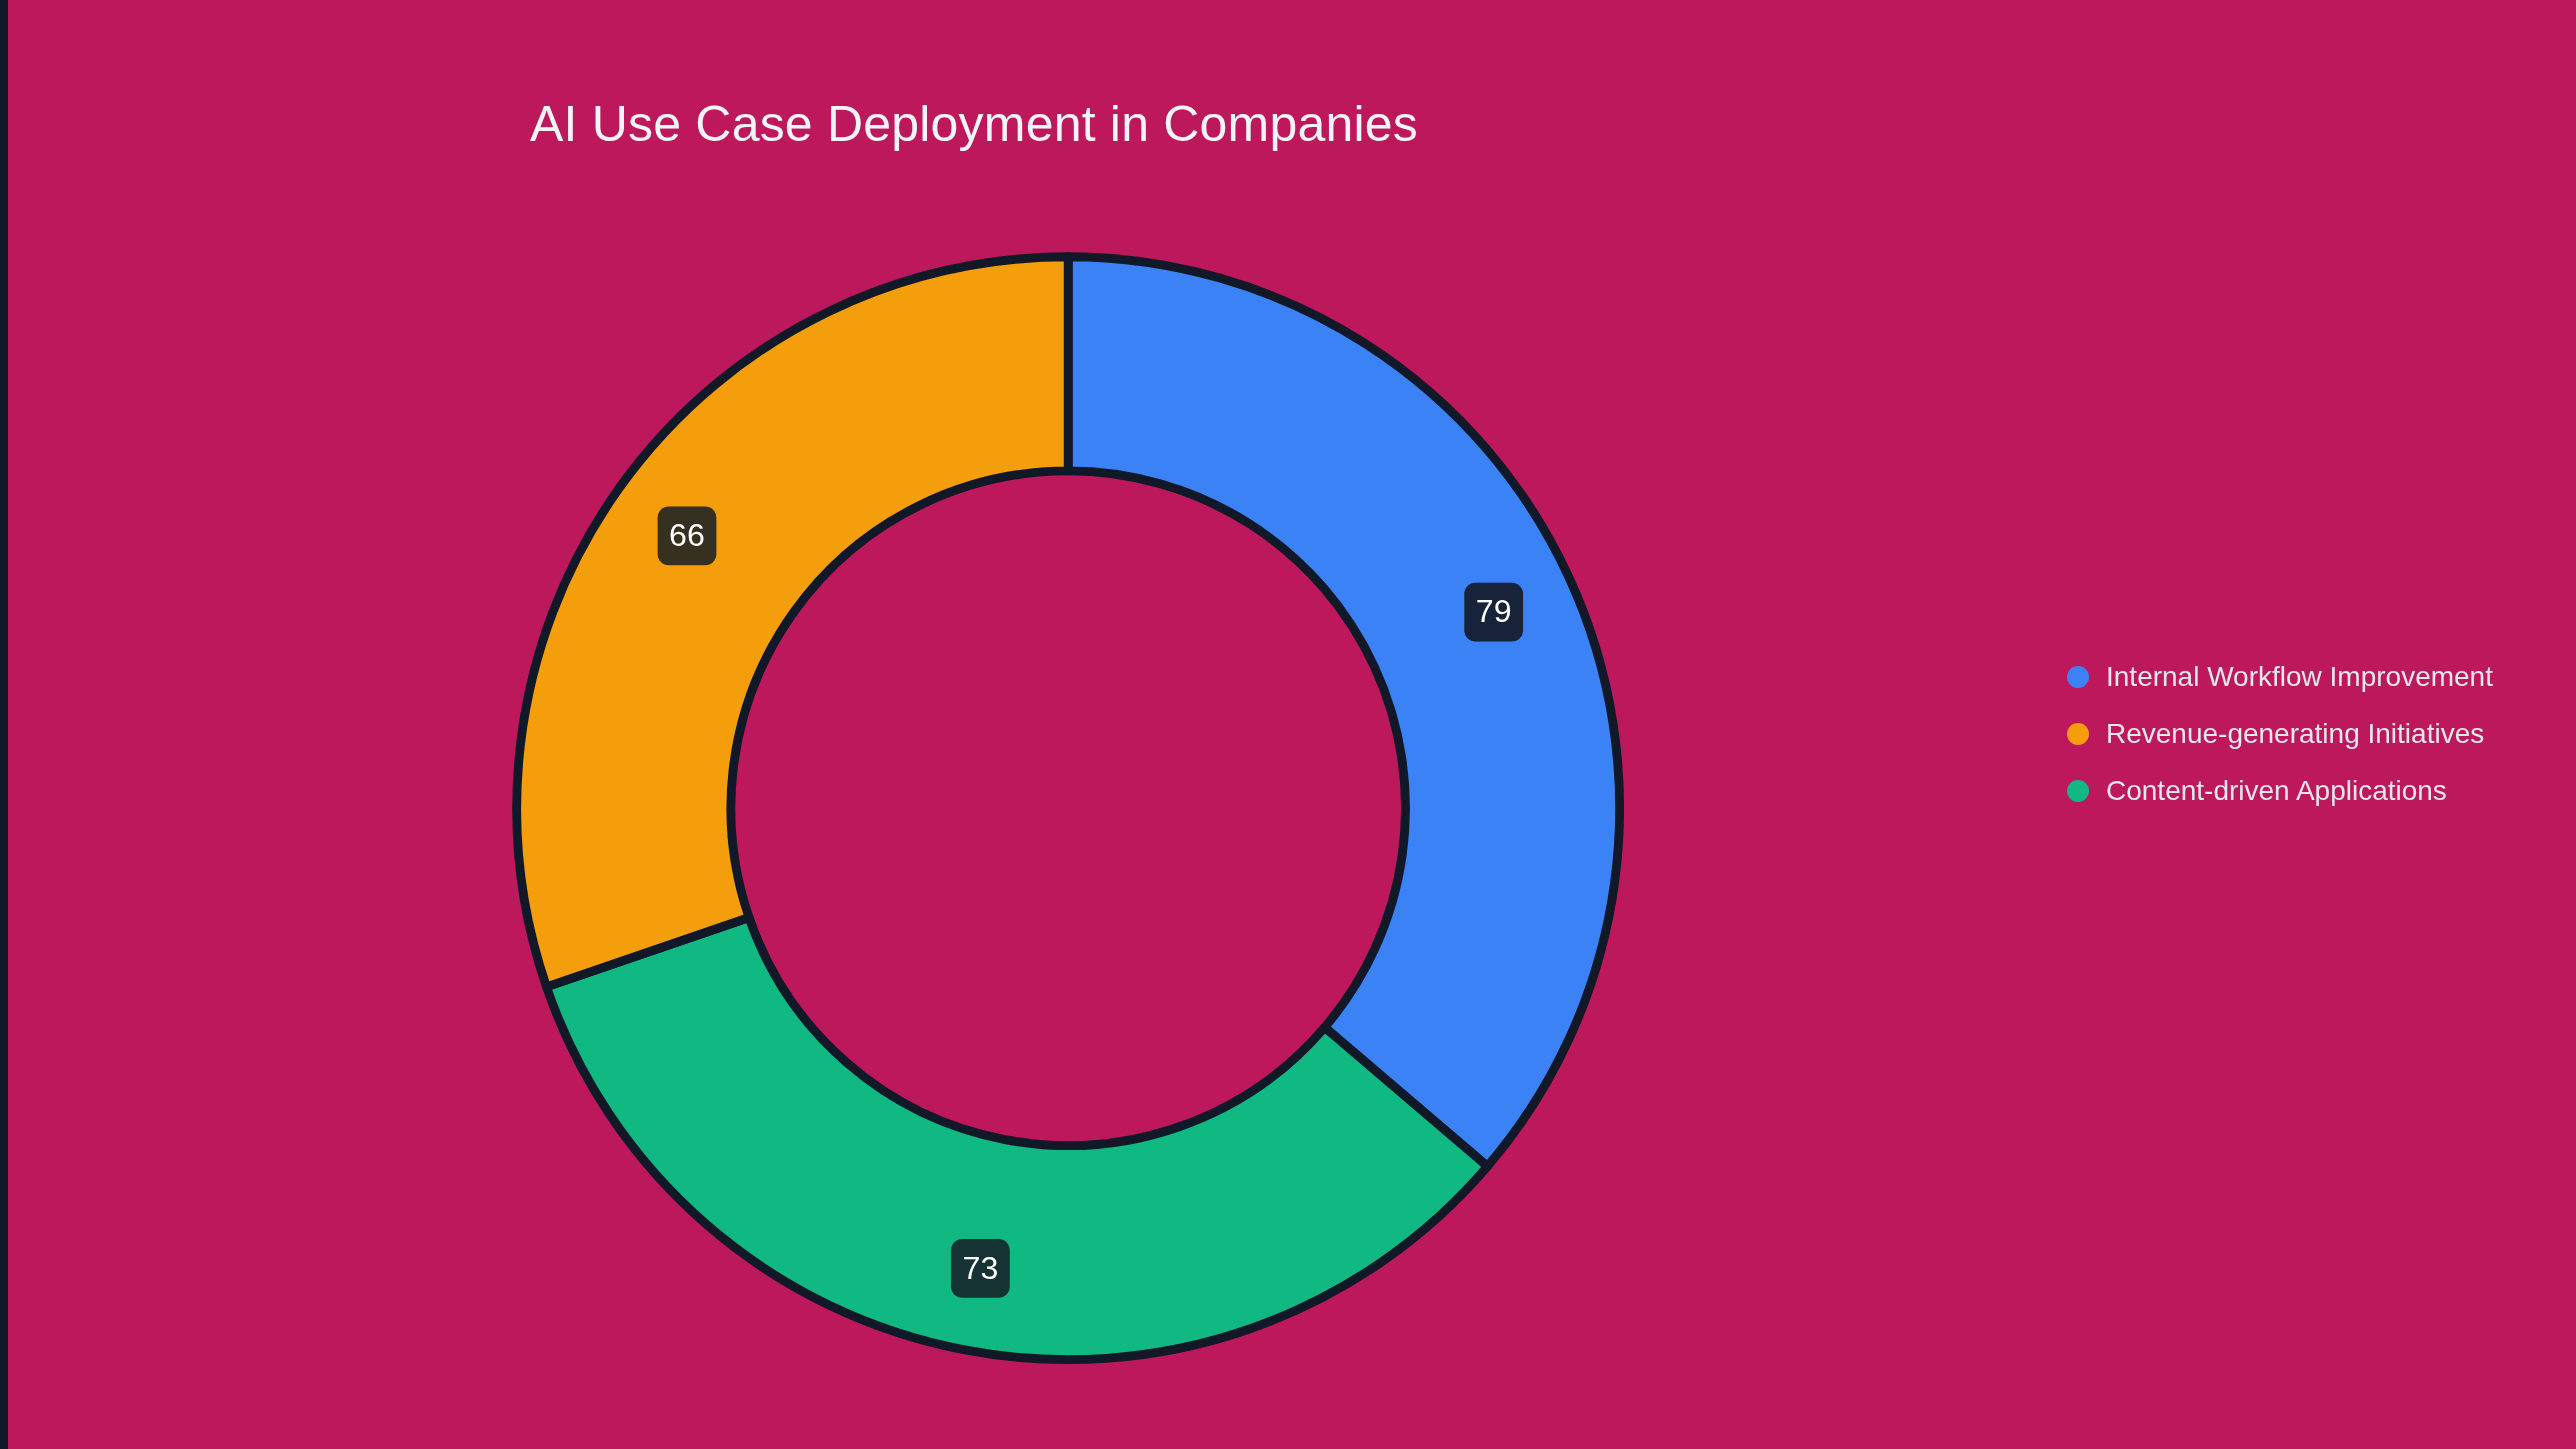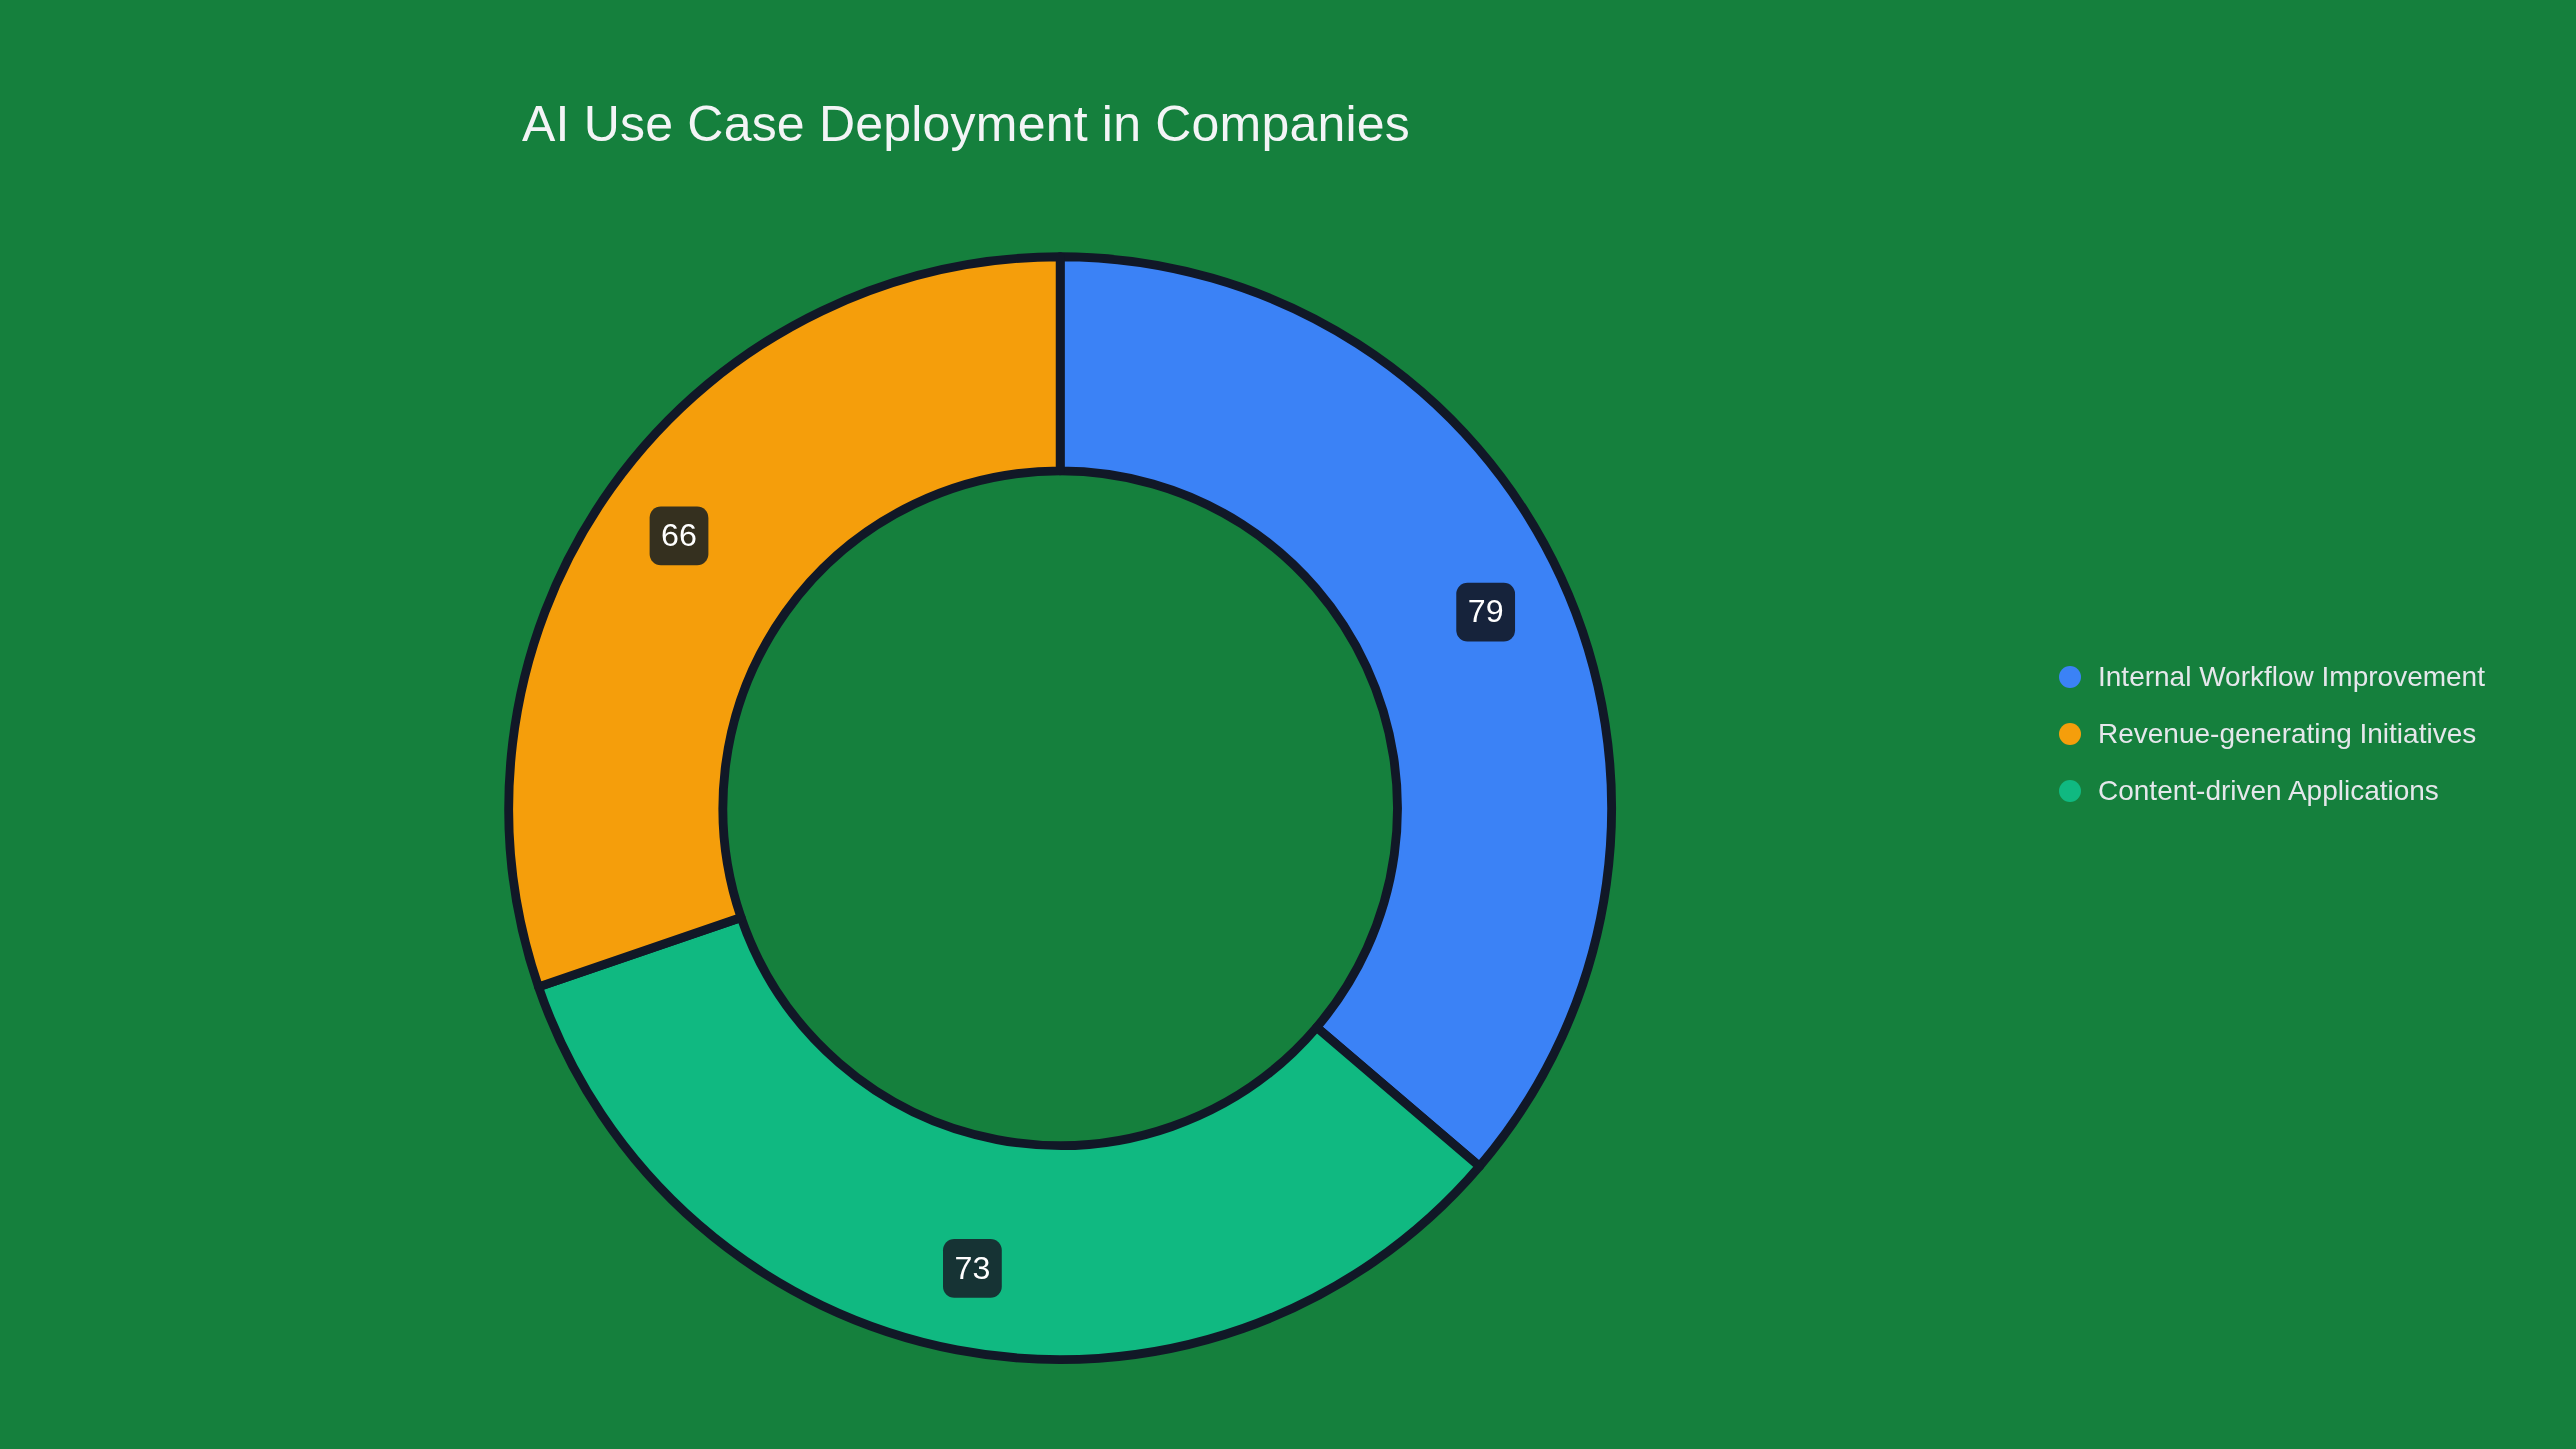--- a/index.html
+++ b/index.html
@@ -10,21 +10,22 @@
   body {
     width: 2576px;
     height: 1449px;
     overflow: hidden;
     font-family: "Liberation Sans", sans-serif;
     position: relative;
   }
   #stage {
     position: absolute;
     inset: 0;
-    background: #15803d;
+    background: #be185d;
+    margin-left: 8px;
   }
   #chart-title {
     position: absolute;
     left: 0;
     top: 95px;
     width: 1932px;
     text-align: center;
     color: #f3f4f6;
     font-size: 50px;
     font-weight: 400;

